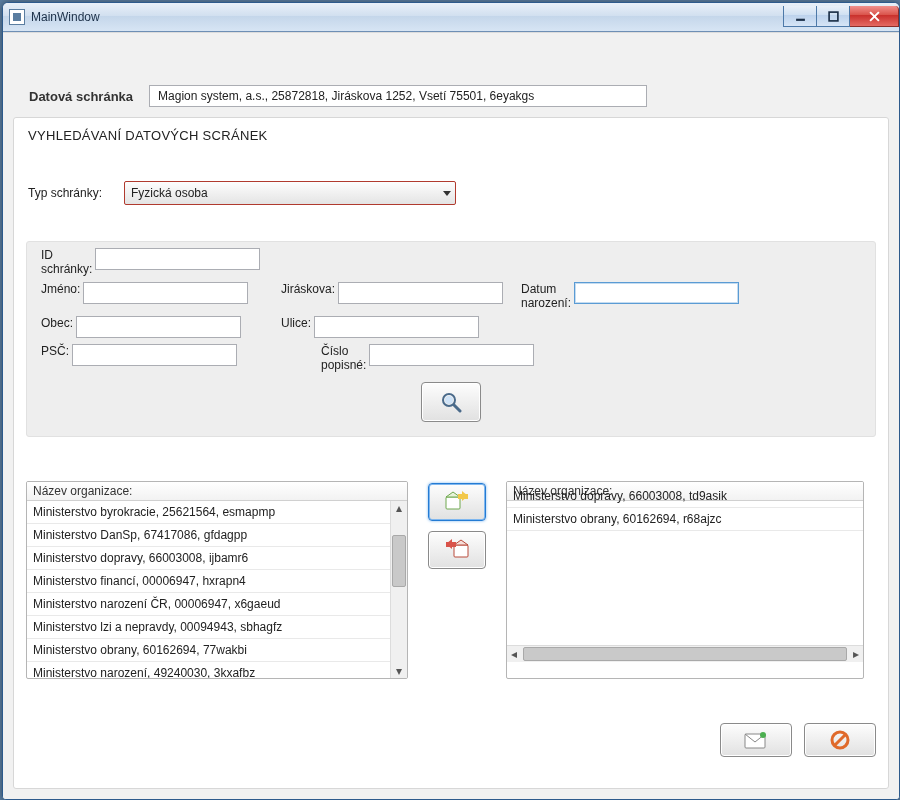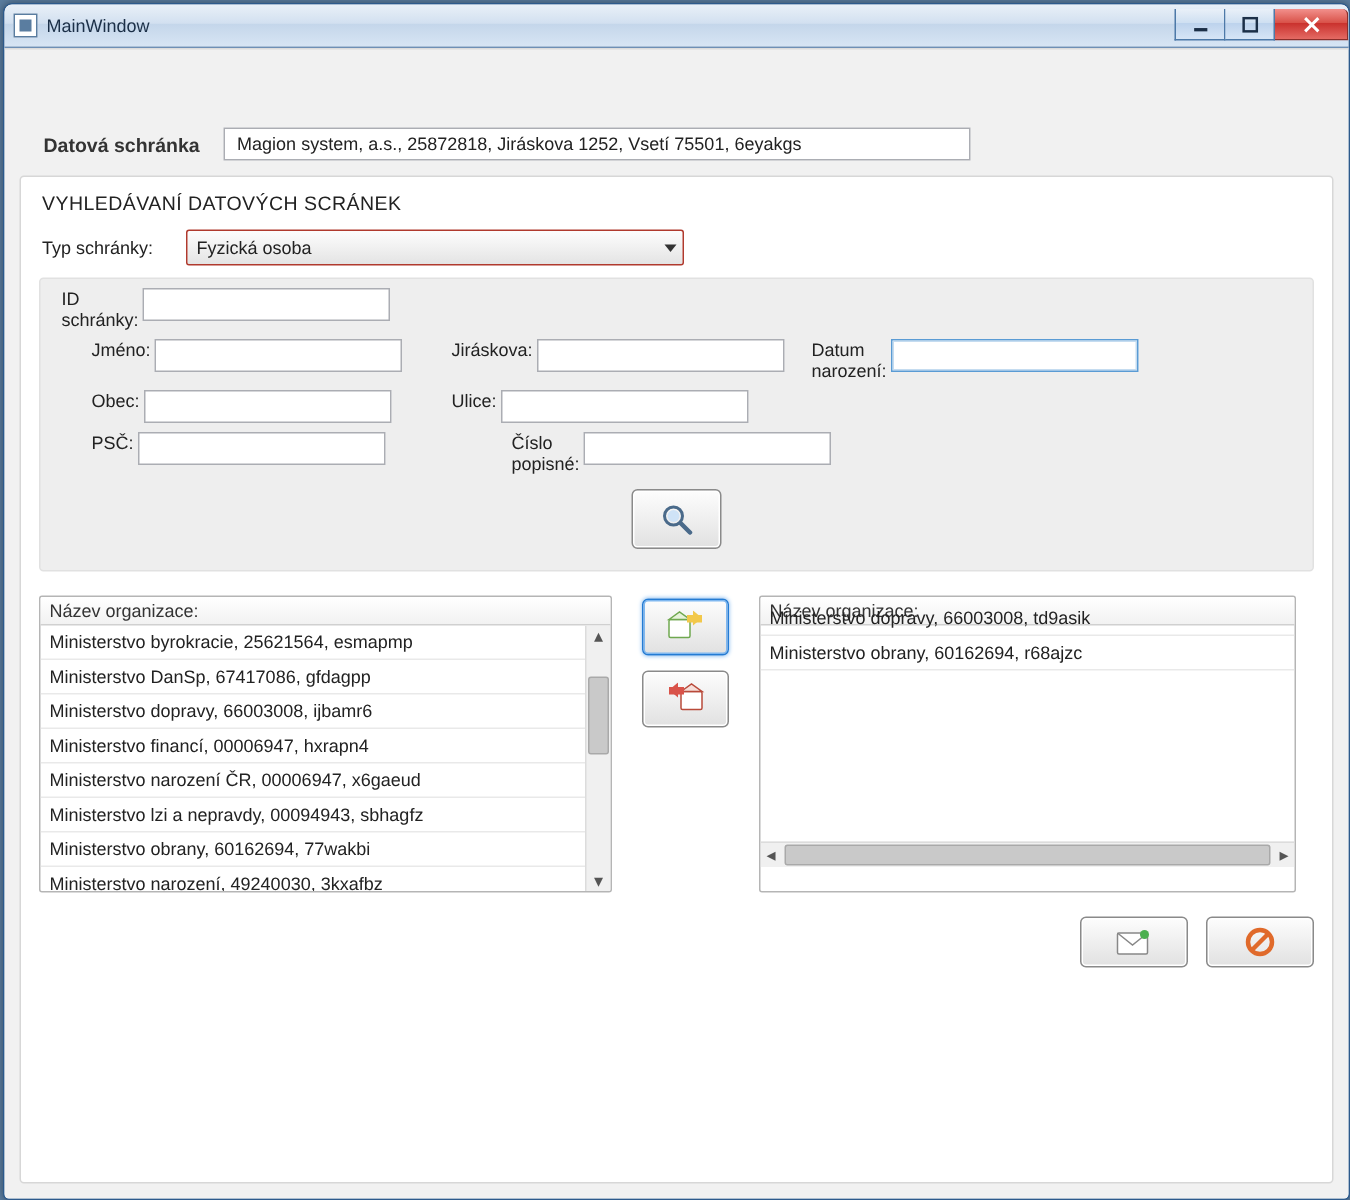--- a/index.html
+++ b/index.html
@@ -85,21 +85,21 @@
     min-width: 480px;
     font-size:12px;
   }
 
   .panel {
     background:#fff;
     border:1px solid #d7d7d7;
     border-radius:3px;
     padding: 8px 10px 14px 10px;
     flex:1;
-    display:flex; flex-direction:column;
+    display:flex; flex-direction:column;gap:28px;
   }
 
   .section-title { font-size:13px; color:#222; margin:2px 0 10px 4px; letter-spacing:.3px; }
 
   .row-type {
     display:flex; align-items:center; gap:6px;
     margin: 0 0 4px 4px;
   }
   .row-type label { min-width:90px; }
   .combo {
@@ -118,21 +118,21 @@
 
   .form-block {
     background:#eeeeee;
     border:1px solid #e1e1e1;
     border-radius:3px;
     margin:4px 2px 8px 2px;
     padding:6px 14px 14px 14px;
     position:relative;
   }
 
-  .form-row { display:flex; gap:40px; margin-top:6px;margin-left:20px; }
+  .form-row { display:flex; gap:40px; margin-top:6px; }
   .fld { display:flex; flex-direction:row; gap:3px; }
   .fld label { color:#222; }
   .fld input {
     height:20px; border:1px solid #abadb3; background:#fff;
     padding:0 4px; font:inherit;
   }
   .fld input.hl { border-color:#5a9bd4; box-shadow:0 0 0 1px rgba(90,155,212,.35) inset; }
 
   .search-btn-wrap { display:flex; justify-content:center; margin-top:10px; }
   .glass-btn {

